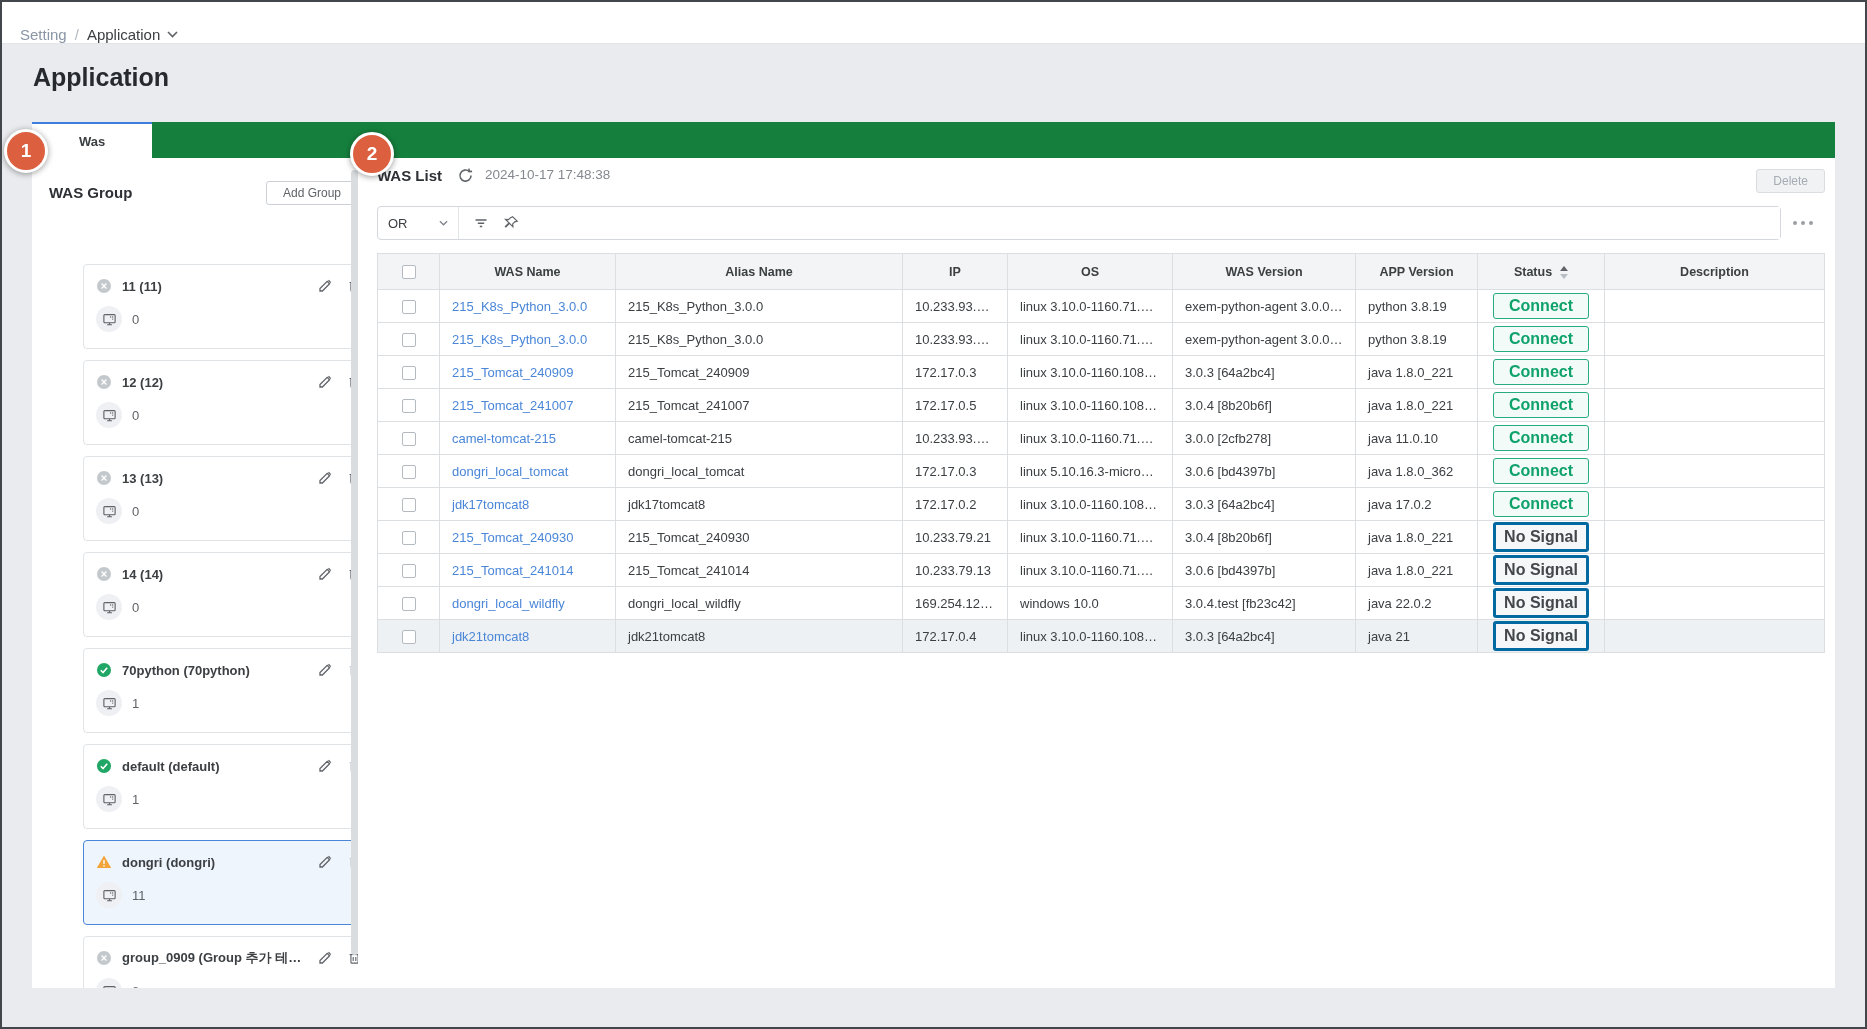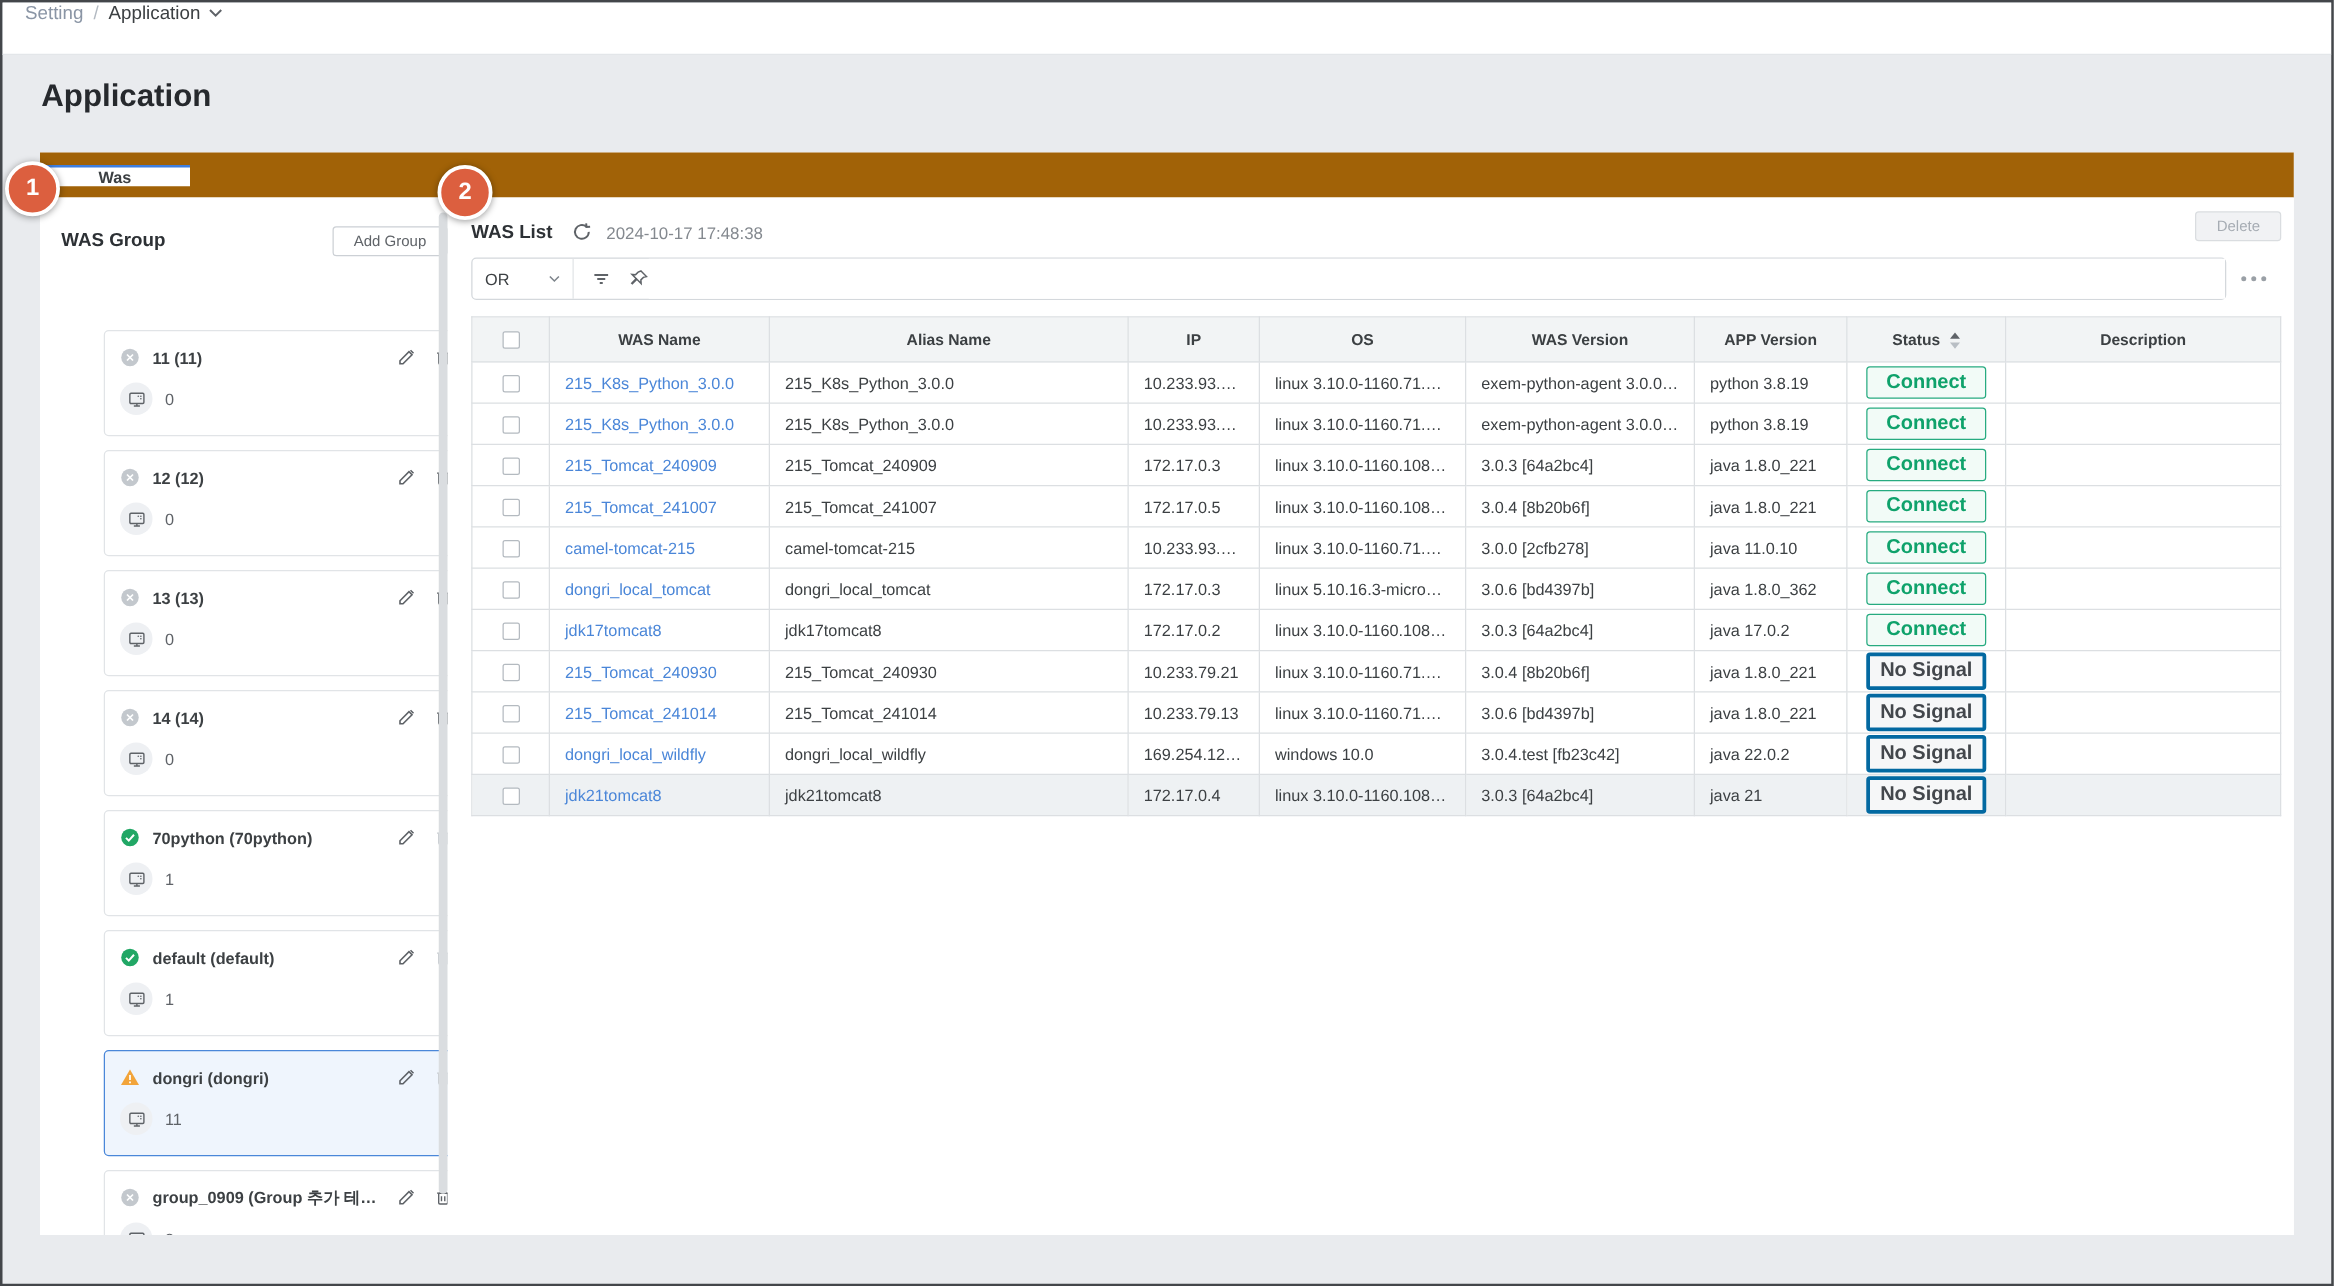--- a/index.html
+++ b/index.html
@@ -6,29 +6,29 @@
   html,body { width:1867px; height:1029px; }
   body {
     position:relative; overflow:hidden;
     border:2px solid #43464a;
     background:#e9ebee;
     font-family:"Liberation Sans", sans-serif;
     color:#3c4043;
   }
   
   .topbar { height:42px; background:#fff; border-bottom:1px solid #e3e6e9;
-            display:flex; align-items:flex-start; padding:0 18px; font-size:15px; }
+            display:flex; align-items:flex-end; padding:0 18px; font-size:15px; }
   .crumb-root { color:#8a95a5; cursor:pointer; }
   .crumb-sep  { color:#b3bac2; margin:0 8px; }
   .crumb-cur  { color:#3c4043; display:inline-flex; align-items:center; gap:7px; cursor:pointer; }
   
   .page-title { position:absolute; left:31px; top:61px; font-size:25px; font-weight:bold; color:#26292d; }
   
   .card { position:absolute; left:30px; right:30px; top:120px; bottom:39px; background:#fff; }
-  .tabbar { height:36px; background:#a16207; display:flex;align-items:center; }
+  .tabbar { height:36px; background:#15803d; display:flex; }
   .tab { width:120px; display:flex; align-items:center; justify-content:center;
          font-size:13px; font-weight:bold; color:#3c4043; cursor:pointer; }
   .tab.active { background:#fff; border-top:2px solid #3e7ede; }
   .card-body { position:absolute; top:36px; left:0; right:0; bottom:0; background:#fff; }
 
   
   .group-panel { position:absolute; left:17px; top:12px; width:309px; bottom:0; }
   .panel-header { margin-top:9px; height:27px; display:flex; align-items:center; justify-content:space-between; }
   .panel-title { font-size:15px; font-weight:bold; color:#2d3135; }
   .btn { background:#fff; border:1px solid #ccd0d5; border-radius:3px; font-size:12px;
@@ -48,21 +48,21 @@
   .icon-btn.disabled { color:#c9cdd2; }
   .g-row2 { display:flex; align-items:center; gap:10px; margin-top:9px; }
   .chip { width:26px; height:26px; border-radius:50%; background:#eef0f3;
           display:flex; align-items:center; justify-content:center; }
   .g-count { font-size:13px; color:#5f6368; }
   .v-scroll { position:absolute; right:0; top:0; width:7px; height:100%; }
   .v-scroll .thumb { width:7px; height:96%; background:#dadde0; border-radius:4px; }
 
   
   .list-panel { position:absolute; left:345px; right:10px; top:0; bottom:0; }
-  .list-header { margin-top:9px; height:27px; display:flex; align-items:flex-end; position:relative; }
+  .list-header { margin-top:9px; height:27px; display:flex; align-items:flex-start; position:relative; }
   .list-title { font-size:15px; font-weight:bold; color:#2d3135; }
   .refresh-btn { margin-left:15px; display:inline-flex; cursor:pointer; color:#5f6368; }
   .timestamp { margin-left:11px; font-size:13.5px; color:#84898f; }
   .delete-btn { position:absolute; right:0; top:2px; background:#f1f2f4; border:1px solid #dadde0;
                 color:#a6acb3; }
   .filter-row { margin-top:12px; display:flex; align-items:center; }
   .filter-bar { flex:1; height:34px; border:1px solid #d4d8dc; border-radius:4px;
                 display:flex; align-items:center; background:#fff; }
   .op-select { width:80px; padding:0 10px; height:100%; display:flex; align-items:center;
                justify-content:space-between; font-size:13px; color:#3c4043; cursor:pointer;gap:30px; }

